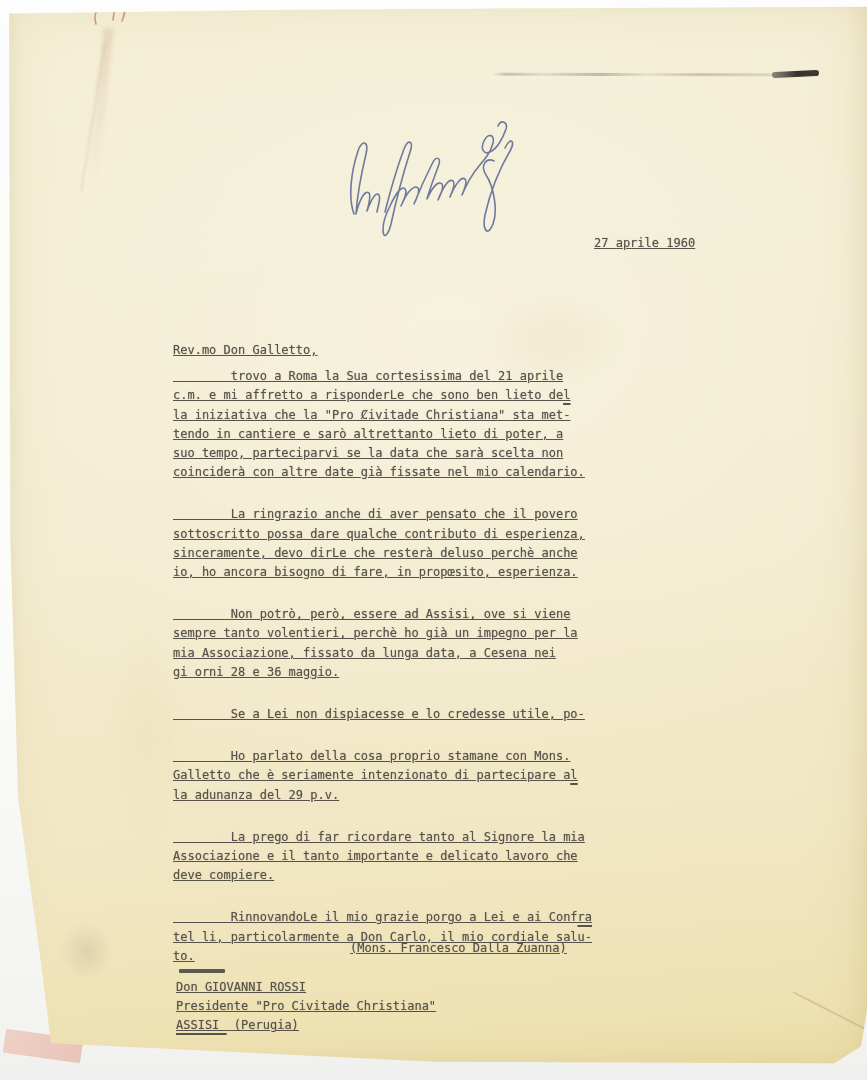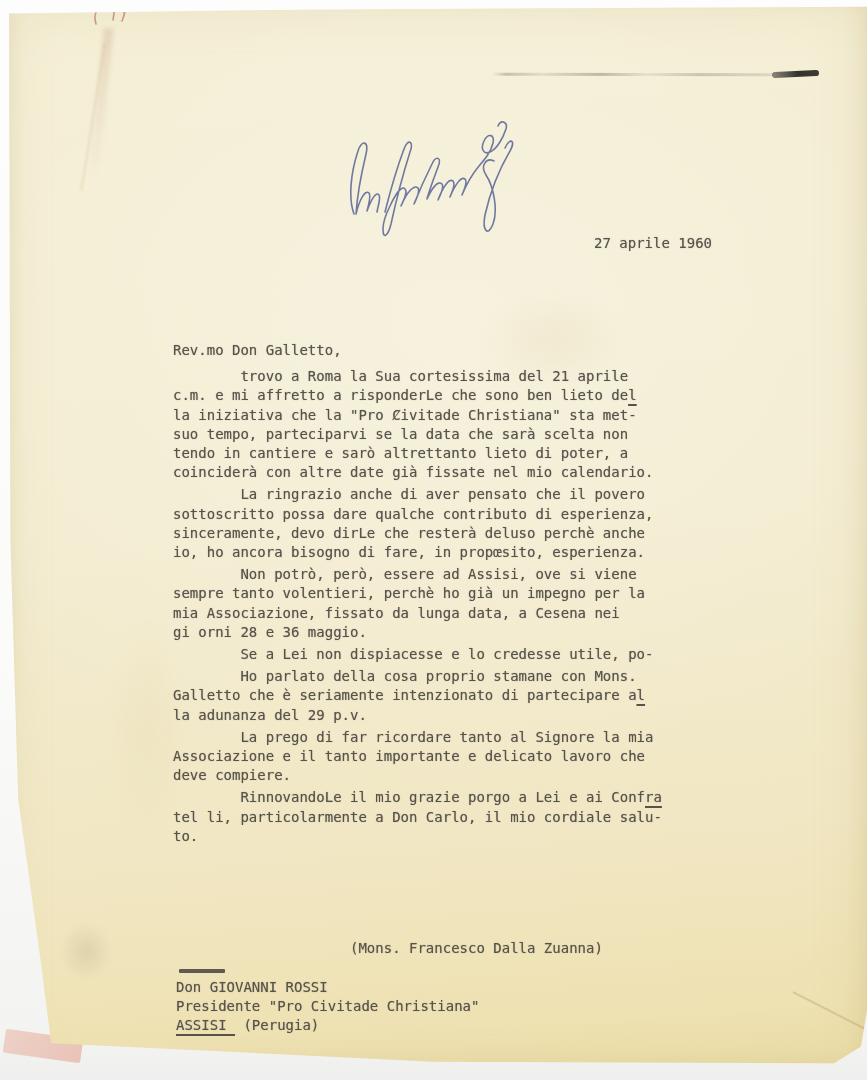--- a/index.html
+++ b/index.html
@@ -54,28 +54,28 @@
   .pencil-line-end{position:absolute;left:772px;top:71px;width:47px;height:5.5px;border-radius:3px;
     transform:rotate(-2.5deg);
     background:linear-gradient(90deg, rgba(55,53,48,.55), #33322d 55%, #3c3b35);}
 
   
   .handwriting{position:absolute;left:338px;top:88px;width:185px;height:155px;opacity:.74;}
   .handwriting path{fill:none;stroke:#41508a;stroke-width:1.6;stroke-linecap:round;stroke-linejoin:round;}
 
   
   .typed{
-    position:absolute;color:#57534b;font-size:14px;line-height:19.2px;
-    text-shadow:0 0 1px rgba(87,83,75,.55);letter-spacing:0;
+    position:absolute;color:#57534b;font-size:12px;line-height:19.2px;
+    text-shadow:0 0 1px rgba(87,83,75,.55);letter-spacing:0;text-decoration:underline;
   }
   .line{white-space:pre;}
   .u{text-decoration:underline;text-underline-offset:3.5px;text-decoration-thickness:1.5px;}
   .date-line{left:594px;top:234px;}
   .body-block{left:173px;top:341px;}
-  #paragraphs > .paragraph{margin-top:3px;}
+  #paragraphs > .paragraph{margin-top:23px;}
   #paragraphs > .paragraph:first-child{margin-top:7px;}
   .signature-line{left:350px;top:939px;}
   .recipient-block{left:176px;top:978px;}
   .recipient-dash{position:absolute;left:3px;top:-9px;width:46px;height:3.5px;background:#45423c;opacity:.85;border-radius:1px;}
 </style>
 </head>
 <body>
 
 <div class="stage">
 
@@ -108,22 +108,22 @@
       <div class="line">27 aprile 1960</div>
     </div>
 
     <div class="typed body-block">
       <div class="line">Rev.mo Don Galletto,</div>
       <div id="paragraphs">
           <div class="paragraph">
             <div class="line">        trovo a Roma la Sua cortesissima del 21 aprile</div>
             <div class="line">c.m. e mi affretto a risponderLe che sono ben lieto de<span class="u">l</span></div>
             <div class="line">la iniziativa che la "Pro Ȼivitade Christiana" sta met-</div>
+            <div class="line">tendo in cantiere e sarò altrettanto lieto di poter, a</div>
             <div class="line">suo tempo, parteciparvi se la data che sarà scelta non</div>
-            <div class="line">tendo in cantiere e sarò altrettanto lieto di poter, a</div>
             <div class="line">coinciderà con altre date già fissate nel mio calendario.</div>
           </div>
           <div class="paragraph">
             <div class="line">        La ringrazio anche di aver pensato che il povero</div>
             <div class="line">sottoscritto possa dare qualche contributo di esperienza,</div>
             <div class="line">sinceramente, devo dirLe che resterà deluso perchè anche</div>
             <div class="line">io, ho ancora bisogno di fare, in propœsito, esperienza.</div>
           </div>
           <div class="paragraph">
             <div class="line">        Non potrò, però, essere ad Assisi, ove si viene</div>

